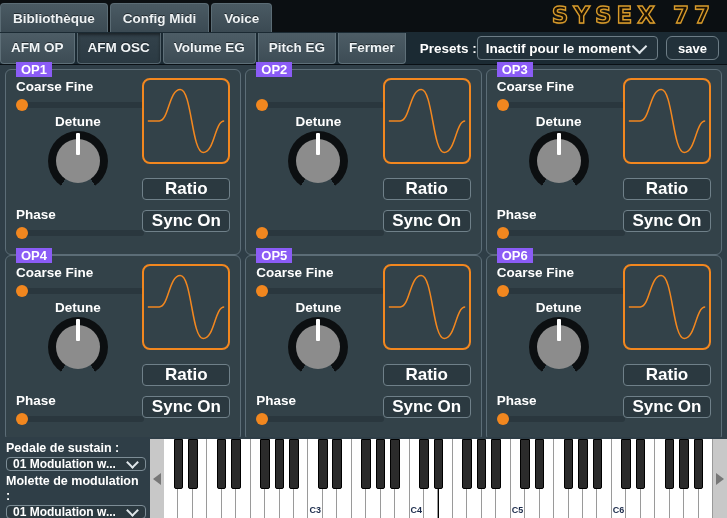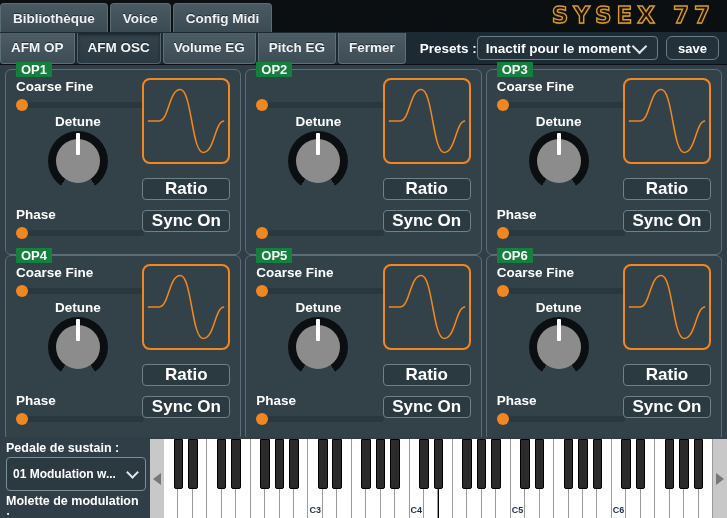--- a/index.html
+++ b/index.html
@@ -88,21 +88,21 @@
   }
   .op-row { display: flex; height: 186px; }
   .op-panel {
     position: relative; flex: 1; margin: 0 2px;
     border: 1px solid #5c6d77; border-radius: 6px;
     background: #334249;
     padding: 10px 10px 0 10px;
   }
   .op-title {
     position: absolute; left: 10px; top: -8px;
-    background: #15803d; padding: 0 5px;
+    background: #8b5cf6; padding: 0 5px;
     font-size: 13px; font-weight: bold; color: #ffffff;
   }
   .op-left { position: absolute; left: 10px; top: 8px; width: 128px; }
   .op-right { position: absolute; right: 10px; top: 8px; width: 88px; }
 
   .field-label {
     font-size: 13.5px; font-weight: bold; color: #ffffff;
     line-height: 18px; height: 18px;
   }
 
@@ -159,21 +159,21 @@
     background: #2f3e47;
   }
   .pedal-col {
     position: absolute; left: 6px; top: 4px; width: 140px;
   }
   .pedal-label {
     font-size: 12.5px; font-weight: bold; color: #ffffff;
     line-height: 15px;
   }
   .pedal-select {
-    position: relative; height: 34px; margin: 1px 0 3px 0;
+    position: relative; height: 14px; margin: 1px 0 3px 0;
     background: #2b3940; border: 1px solid #7d8d96; border-radius: 4px;
     display: flex; align-items: center; padding: 0 6px;
     color: #ffffff; font-size: 12px; font-weight: bold;
   }
   .pedal-select .chev {
     right: 8px; width: 9px; height: 9px; margin-top: -6px;
     border-right-width: 2px; border-bottom-width: 2px;
   }
 
   .keyboard {
@@ -208,24 +208,24 @@
 </head>
 <body>
 
 <div id="app">
 
   <div class="menubar">
     <div class="menu-tab">
         <span>Bibliothèque</span>
       </div>
     <div class="menu-tab">
+        <span>Config Midi</span>
+      </div>
+    <div class="menu-tab">
         <span>Voice</span>
-      </div>
-    <div class="menu-tab">
-        <span>Config Midi</span>
       </div>
     <div class="logo">SYSEX 77</div>
   </div>
 
   <div class="toolbar">
     <div class="sub-tab">
         <span>AFM OP</span>
       </div>
     <div class="sub-tab active">
         <span>AFM OSC</span>

